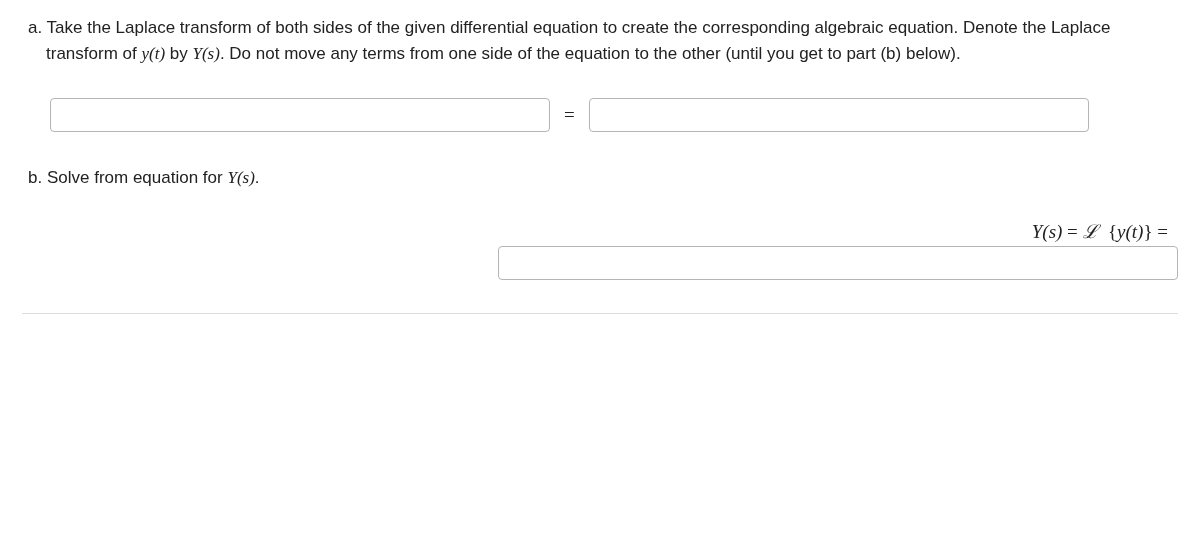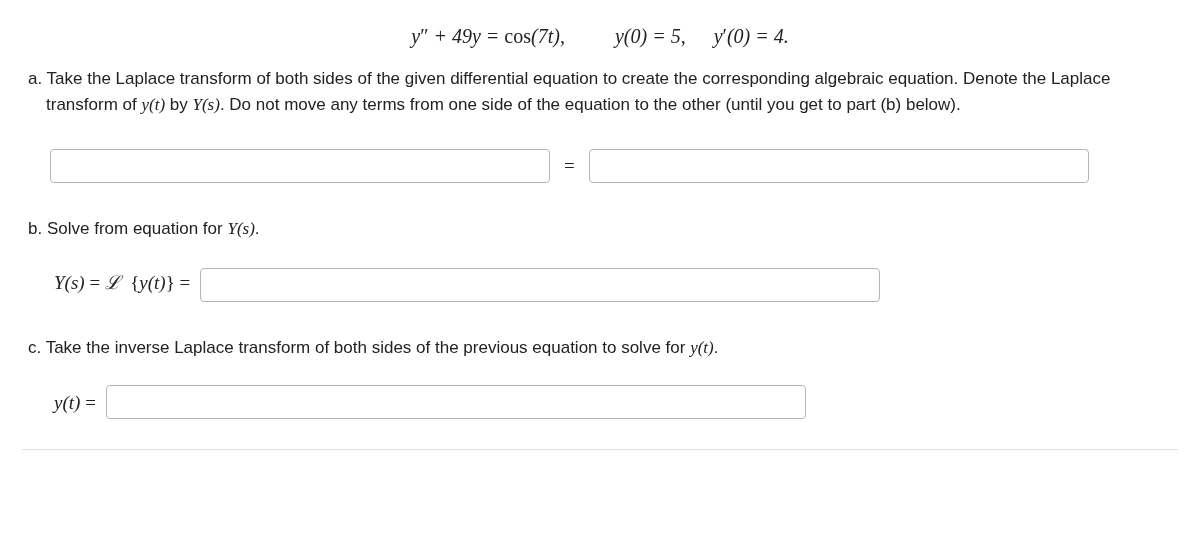--- a/index.html
+++ b/index.html
@@ -68,21 +68,22 @@
       font-family: 'Times New Roman', serif;
       font-size: 19px;
       margin: 0 14px;
     }
     .input-a2 {
       width: 500px;
     }
     .part-b-body {
       margin: 26px 0 18px 32px;
       display: flex;
-      align-items: flex-start;
+      align-items: flex-end;
+      flex-direction: column;
     }
     .part-b-prefix {
       font-family: 'Times New Roman', serif;
       font-size: 19px;
       margin-right: 10px;
       white-space: nowrap;
     }
     .input-b {
       width: 680px;
     }
@@ -111,27 +112,20 @@
       border: none;
       border-top: 1px solid #ddd;
       margin-top: 30px;
     }
   </style>
 </head>
 <body>
 
 <div class="container">
 
-  <div class="equation-row">
-    <span class="math"><span style="font-style:italic">y</span><span class="prime" style="font-style:normal">″</span> + 49<span style="font-style:italic">y</span> = <span style="font-style:normal">cos</span>(7<span style="font-style:italic">t</span>),</span>
-    <span class="gap"></span>
-    <span class="math"><span style="font-style:italic">y</span>(0) = 5,</span>
-    <span style="display:inline-block;width:18px"></span>
-    <span class="math"><span style="font-style:italic">y</span><span class="prime" style="font-style:normal">′</span>(0) = 4.</span>
-  </div>
 
   <div class="part">
     <div class="indent">
       <span class="part-label">a.</span>
       <span>Take the Laplace transform of both sides of the given differential equation to create the corresponding algebraic equation. Denote the Laplace transform of </span><span class="math"><span style="font-style:italic">y</span>(<span style="font-style:italic">t</span>)</span><span> by </span><span class="math"><span style="font-style:italic">Y</span>(<span style="font-style:italic">s</span>)</span><span>. Do not move any terms from one side of the equation to the other (until you get to part (b) below).</span>
     </div>
     <div class="input-row-a">
       <input type="text" class="text-input input-a1" style="">
       <span class="eq-sign">=</span>
       <input type="text" class="text-input input-a2" style="">
@@ -149,27 +143,16 @@
         <span class="math-up"> = </span>
         <span class="cal">ℒ</span>
         <span class="math-up">&nbsp;</span><span class="math-up">{</span><span class="math"><span style="font-style:italic">y</span>(<span style="font-style:italic">t</span>)</span><span class="math-up">}</span>
         <span class="math-up"> =</span>
       </span>
       <input type="text" class="text-input input-b" style="">
     </div>
   </div>
 
   <div class="part" style="margin-bottom:0">
-    <div class="indent">
-      <span class="part-label">c.</span>
-      <span>Take the inverse Laplace transform of both sides of the previous equation to solve for </span><span class="math"><span style="font-style:italic">y</span>(<span style="font-style:italic">t</span>)</span><span>.</span>
-    </div>
-    <div class="part-c-body">
-      <span class="part-c-prefix">
-        <span class="math"><span style="font-style:italic">y</span>(<span style="font-style:italic">t</span>)</span>
-        <span class="math-up"> =</span>
-      </span>
-      <input type="text" class="text-input input-c" style="">
-    </div>
   </div>
 
   <hr class="rule">
 </div>
 
 </body></html>

